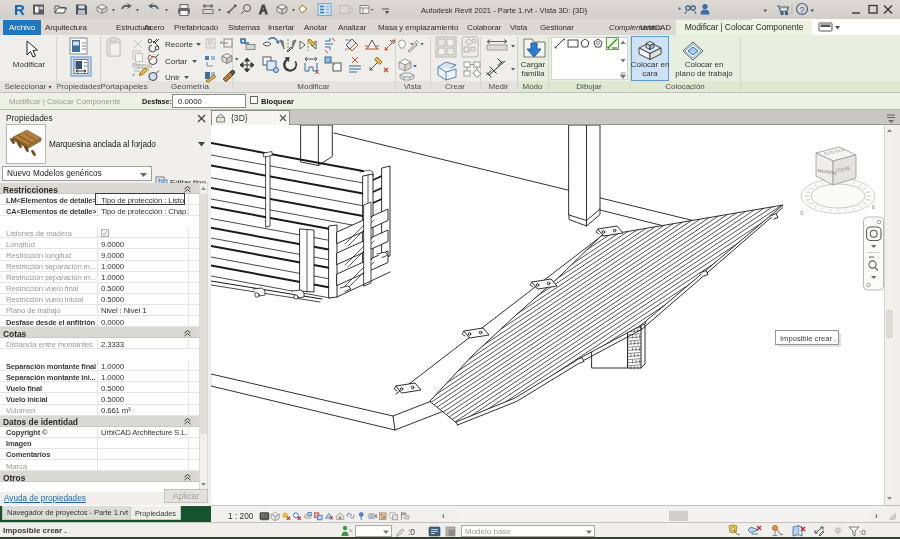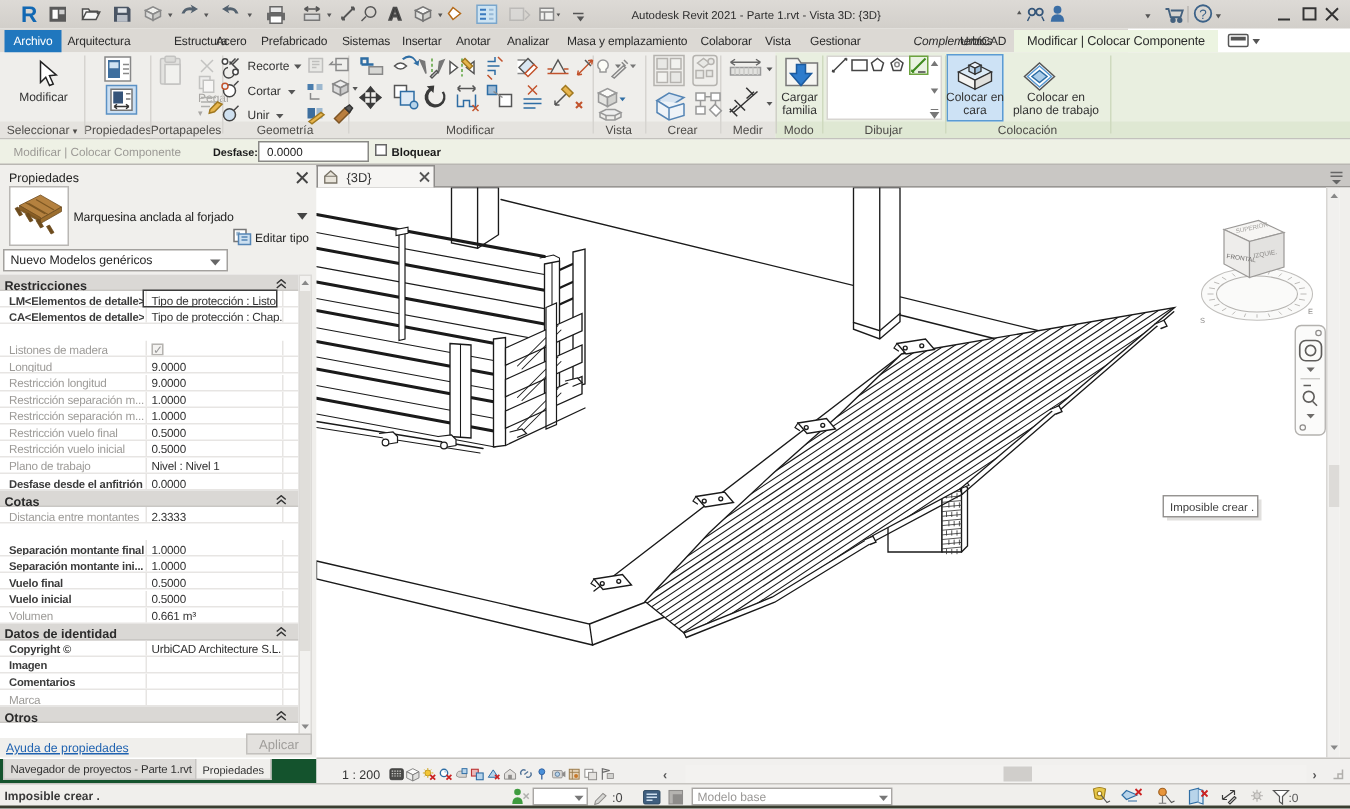--- a/index.html
+++ b/index.html
@@ -422,21 +422,21 @@
     </div>
     <div class="t" style="left:49px;top:30px;font-size:8.2px;letter-spacing:-0.1px;color:#222;">Marquesina anclada al forjado</div>
     <svg class="abs" style="left:197px;top:30px" width="9" height="8">
         <path d="M1 2 h7 l-3.5 4.5z" fill="#444"></path>
       </svg>
     <div class="t" style="left:2px;top:56px;width:150px;height:15px;background:#fff;border:1px solid #a3a19e;font-size:8.2px;color:#222;padding:2px 0 0 4px;">Nuevo Modelos genéricos
       <svg class="abs" style="right:3px;top:4px" width="9" height="8">
           <path d="M1 2 h7 l-3.5 4z" fill="#666"></path>
         </svg>
     </div>
-    <div class="t" style="left:155px;top:41px;width:55px;height:14px;font-size:8.7px;color:#222;">
+    <div class="t" style="left:155px;top:65px;width:55px;height:14px;font-size:8.7px;color:#222;">
       <svg class="abs" style="left:0;top:0" width="13" height="13" viewBox="0 0 13 13">
           <rect x="1" y="2" width="8" height="8" fill="#fff" stroke="#777"></rect>
           <rect x="2.5" y="3.5" width="2.5" height="2.5" fill="#9db8cf"></rect>
           <rect x="4" y="5" width="8" height="7" fill="#cde0f0" stroke="#5585b5"></rect>
           <path d="M6 7 h4 M6 9 h4" stroke="#5585b5" stroke-width="1"></path>
         </svg>
       <span style="position:absolute;left:15px;top:2.5px;font-size:8px;">Editar tipo</span>
     </div>
     <div id="ptable" class="abs" style="left:0;top:73px;width:199px;height:309px;background:#fff;font-size:8.3px;">
 <div class="abs" style="left:95px;top:10.3px;width:90px;height:11.3px;border:1.4px solid #3c3c3c;z-index:5;"></div>

